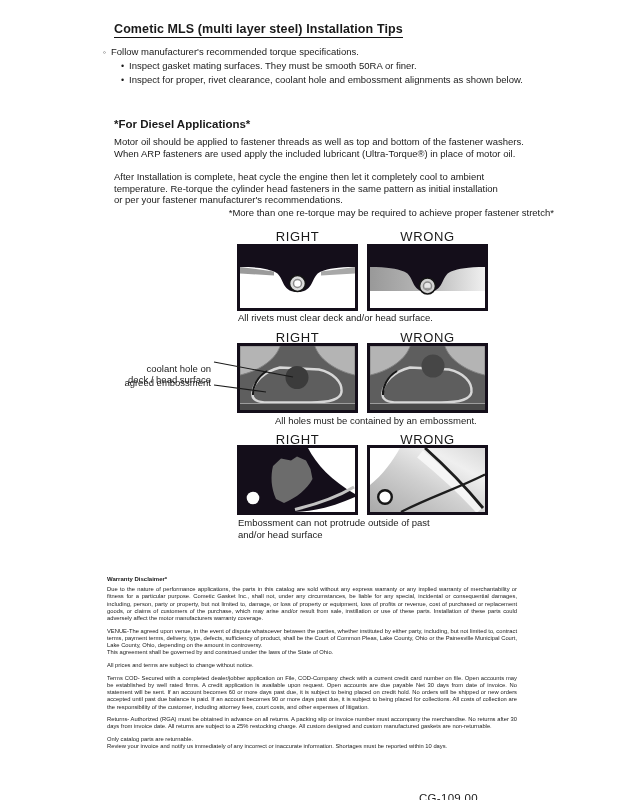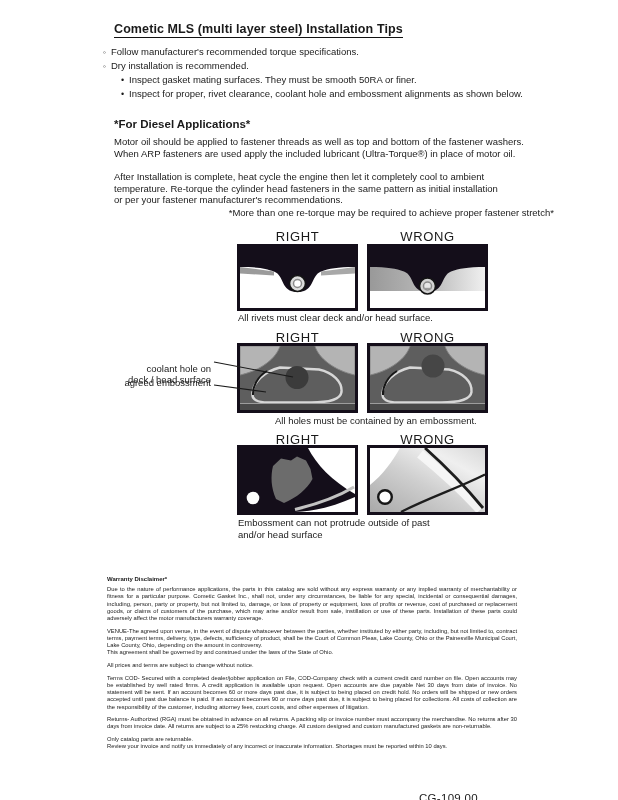--- a/index.html
+++ b/index.html
@@ -38,21 +38,20 @@
 </style>
 </head>
 <body>
 
 <div class="page">
 
   <div class="abs title">Cometic MLS (multi layer steel) Installation Tips</div>
 
   <div class="abs bullets">
     <div class="bline"><span class="glyph">◦</span><span>Follow manufacturer's recommended torque specifications.</span></div>
-    <div class="bline"><span class="glyph">◦</span><span>Dry installation is recommended.</span></div>
     <div class="bline sub"><span class="glyph">•</span><span>Inspect gasket mating surfaces.  They must be smooth 50RA or finer.</span></div>
     <div class="bline sub"><span class="glyph">•</span><span>Inspect for proper, rivet clearance, coolant hole and embossment alignments as shown below.</span></div>
   </div>
 
   <div class="abs dheading">*For Diesel Applications*</div>
   <div class="abs dpara p1">Motor oil should be applied to fastener threads as well as top and bottom of the fastener washers.
 When ARP fasteners are used apply the included lubricant (Ultra-Torque®) in place of motor oil.</div>
   <div class="abs dpara p2">After Installation is complete, heat cycle the engine then let it completely cool to ambient
 temperature. Re-torque the cylinder head fasteners in the same pattern as initial installation
 or per your fastener manufacturer's recommendations.</div>

